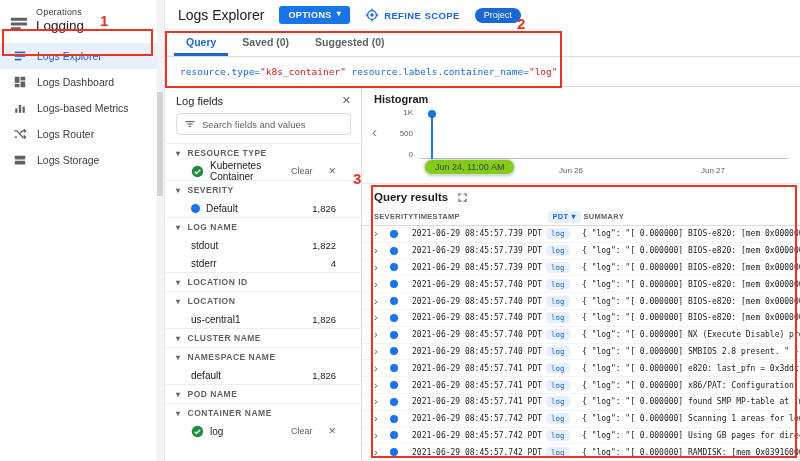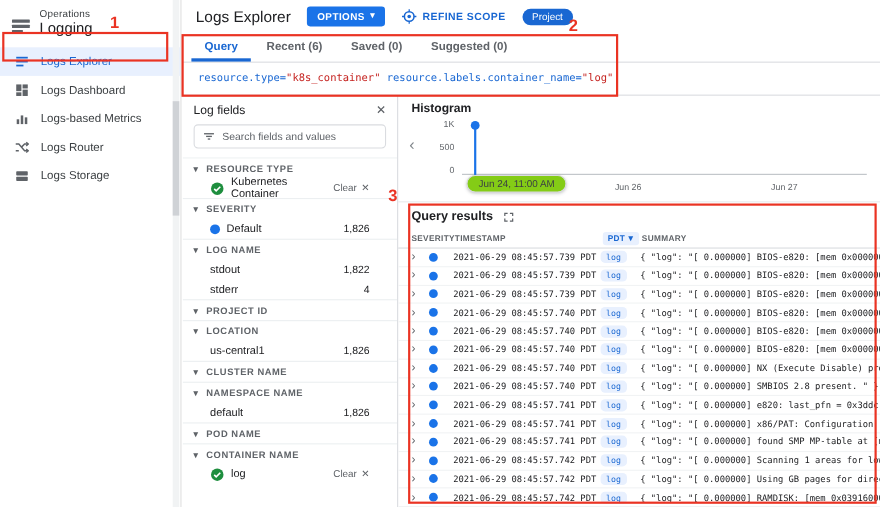--- a/index.html
+++ b/index.html
@@ -45,21 +45,21 @@
   .lf-close{color:#5f6368;font-size:11px;cursor:pointer}
   .lf-search{margin:1px 10px 8px;border:1px solid #dadce0;border-radius:4px;height:22px;display:flex;align-items:center;gap:6px;padding:0 7px;background:#fff}
   .lf-search input{border:none;outline:none;font-family:inherit;font-size:9.5px;width:100%;color:#202124;background:transparent}
   .lf-search input::placeholder{color:#5f6368}
   .lf-list{flex:1;overflow:hidden}
   .lf-sec{display:flex;align-items:center;gap:7px;height:19px;padding:0 10px;border-top:1px solid #eceff1;color:#5f6368;font-size:8.5px;font-weight:bold;letter-spacing:.5px;cursor:pointer}
   .lf-sec .chev{font-size:8px;color:#5f6368}
   .lf-item{display:flex;align-items:center;gap:6px;height:18px;padding:0 25px;font-size:10px;color:#202124;cursor:pointer}
   .lf-item .flexspacer{flex:1}
   .lf-count{font-size:9.5px;color:#202124}
-  .lf-clear{display:flex;align-items:flex-start;gap:4px;color:#5f6368;font-size:9px;cursor:pointer}
+  .lf-clear{display:flex;align-items:flex-start;gap:16px;color:#5f6368;font-size:9px;cursor:pointer}
   .dot-blue{width:9px;height:9px;border-radius:50%;background:#1a73e8;display:inline-block;flex:0 0 9px}
   .dot-blue.sm{width:8px;height:8px;flex:0 0 8px}
 
   
   .rp{flex:1;display:flex;flex-direction:column;min-width:0;position:relative}
   .hist{flex:0 0 96px;padding:6px 12px 0;position:relative}
   .hist-title{font-size:11px;font-weight:bold}
   .hist-prev{position:absolute;left:10px;top:36px;color:#80868b;font-size:15px;cursor:pointer}
   .hist-chart{position:relative;height:52px;margin:2px 0 0 46px;border-bottom:1px solid #bdc1c6}
   .ytick{position:absolute;right:100%;margin-right:7px;font-size:8px;color:#5f6368}
@@ -183,21 +183,20 @@
               <path d="M8 .5v2.6M8 12.9v2.6M.5 8h2.6M12.9 8h2.6" stroke="#1967d2" stroke-width="1.3"></path>
             </svg>
           </span>
         <span>REFINE SCOPE</span>
       </span>
       <span class="badge-project">Project</span>
     </div>
 
     <div class="tabs">
         <div class="tab active">Query</div>
-        <div class="tab">Recent (6)</div>
         <div class="tab">Saved (0)</div>
         <div class="tab">Suggested (0)</div>
       </div>
 
     <div class="queryline">
       <span><span class="q-key">resource.type=</span><span class="q-val">"k8s_container"</span><span class="q-key"> resource.labels.container_name=</span><span class="q-val">"log"</span></span>
     </div>
 
     <div class="bodyrow">
 
@@ -254,21 +253,21 @@
               <span class="flexspacer"></span>
               <span class="lf-count">1,822</span>
             </div>
             <div class="lf-item">
               <span>stderr</span>
               <span class="flexspacer"></span>
               <span class="lf-count">4</span>
             </div>
             <div class="lf-sec">
               <span class="chev">▾</span>
-              <span>PROJECT ID</span>
+              <span>LOCATION ID</span>
             </div>
             <div class="lf-sec">
               <span class="chev">▾</span>
               <span>LOCATION</span>
             </div>
             <div class="lf-item">
               <span>us-central1</span>
               <span class="flexspacer"></span>
               <span class="lf-count">1,826</span>
             </div>

